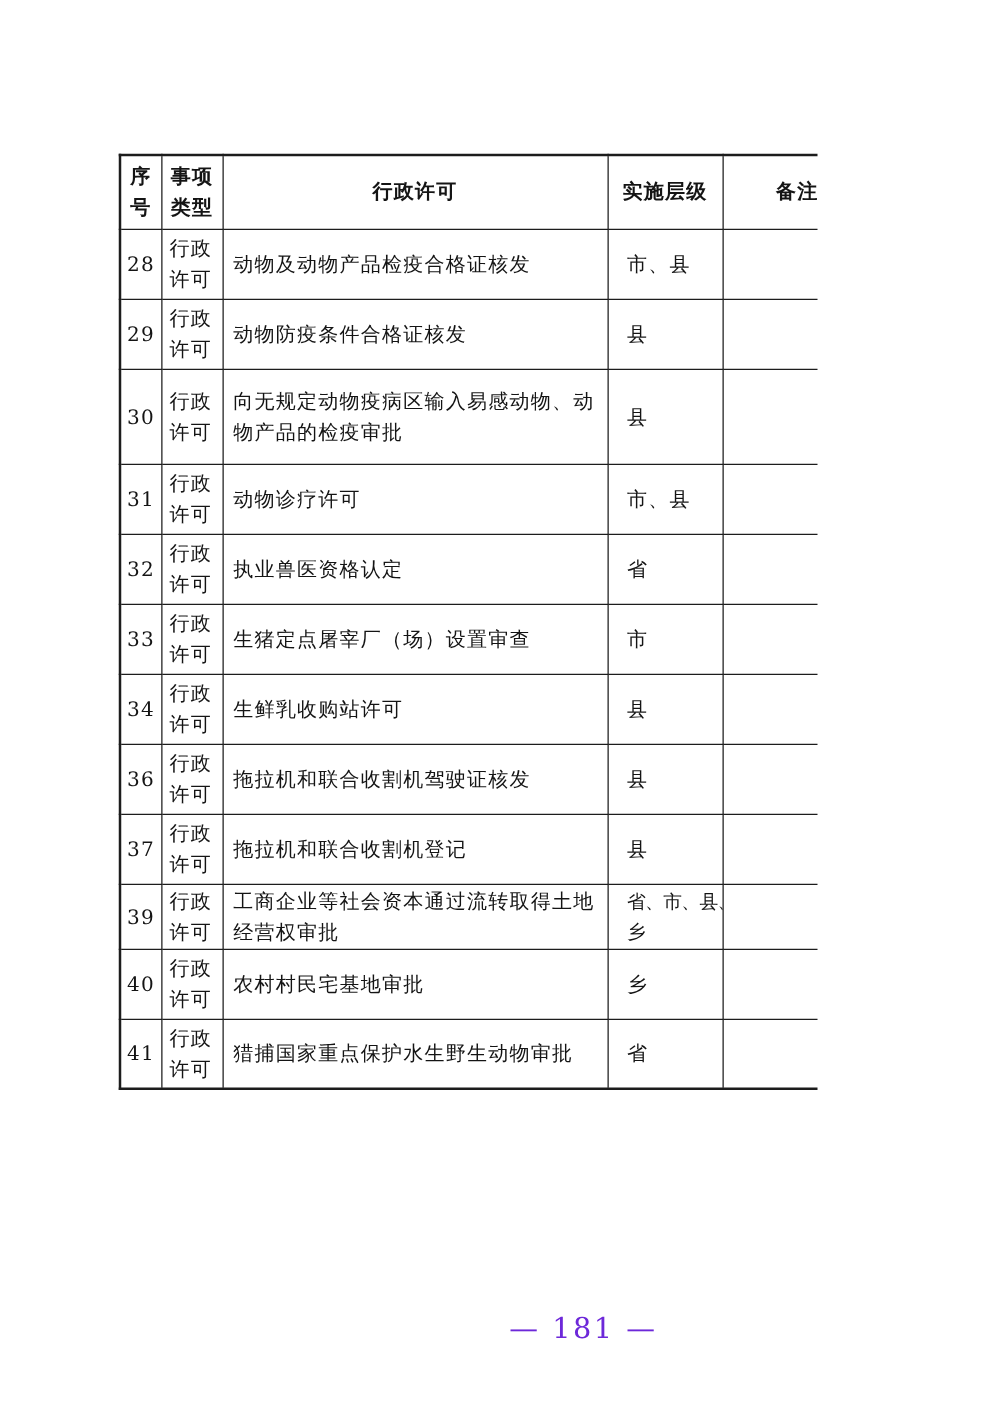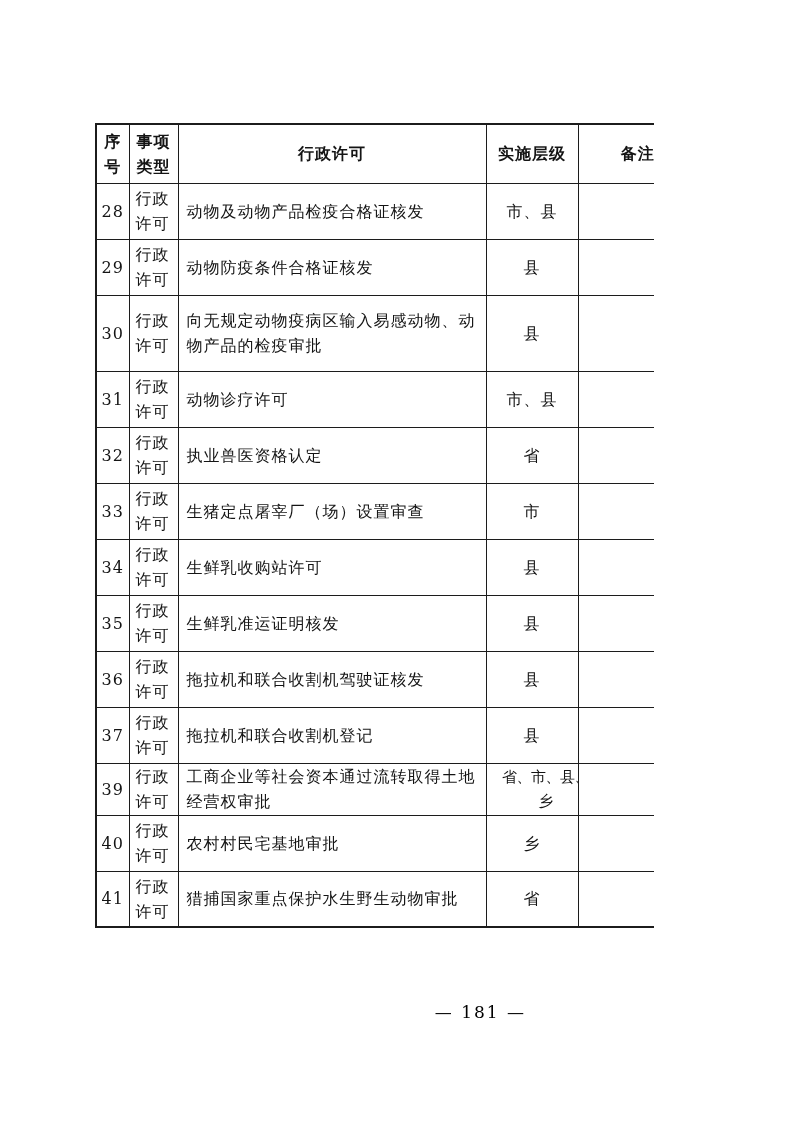--- a/index.html
+++ b/index.html
@@ -28,30 +28,30 @@
     text-align:center;vertical-align:middle;
     padding:0 2px;word-break:break-all;letter-spacing:1px;
   }
   .doc td{
     font-size:16px;letter-spacing:1px;line-height:25px;
     vertical-align:middle;
   }
   .c-no{text-align:center;letter-spacing:0;}
   .c-type{padding:0 6px;word-break:break-all;}
   .c-name{text-align:left;padding:0 8px;}
-  .c-level{text-align:center;padding:0 15px;}
+  .c-level{padding:0 15px;}
   .c-note{}
   .lv-tight{
     display:inline-block;width:88px;font-size:15px;
     letter-spacing:-0.5px;line-height:24px;word-break:break-all;
     vertical-align:middle;
   }
   .pageno{
-    position:absolute;top:1002px;right:128px;
-    font-size:17px;letter-spacing:2px;color:#000000;
+    position:absolute;top:1050px;right:128px;
+    font-size:23px;letter-spacing:2px;color:#6d28d9;
     white-space:pre;
   }
 </style>
 </head>
 <body>
 
 <div class="sheet">
 
   <table class="doc">
     <colgroup>
@@ -114,27 +114,20 @@
         <td class="c-note"></td>
       </tr>
       <tr>
         <td class="c-no">34</td>
         <td class="c-type">行政许可</td>
         <td class="c-name">生鲜乳收购站许可</td>
         <td class="c-level">县</td>
         <td class="c-note"></td>
       </tr>
       <tr>
-        <td class="c-no">35</td>
-        <td class="c-type">行政许可</td>
-        <td class="c-name">生鲜乳准运证明核发</td>
-        <td class="c-level">县</td>
-        <td class="c-note"></td>
-      </tr>
-      <tr>
         <td class="c-no">36</td>
         <td class="c-type">行政许可</td>
         <td class="c-name">拖拉机和联合收割机驾驶证核发</td>
         <td class="c-level">县</td>
         <td class="c-note"></td>
       </tr>
       <tr>
         <td class="c-no">37</td>
         <td class="c-type">行政许可</td>
         <td class="c-name">拖拉机和联合收割机登记</td>

